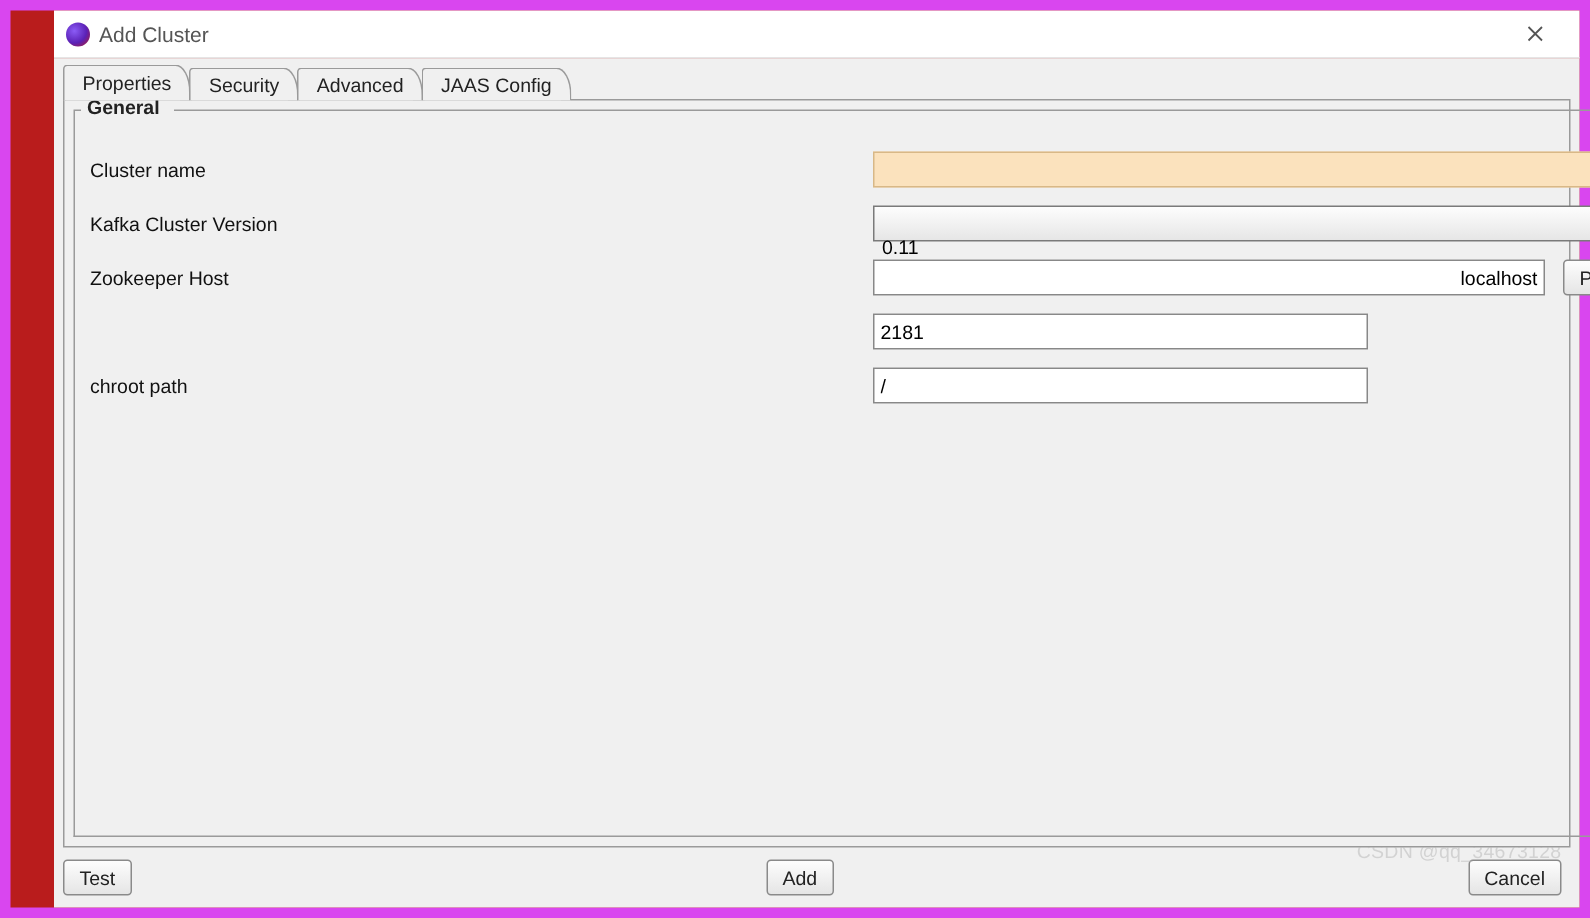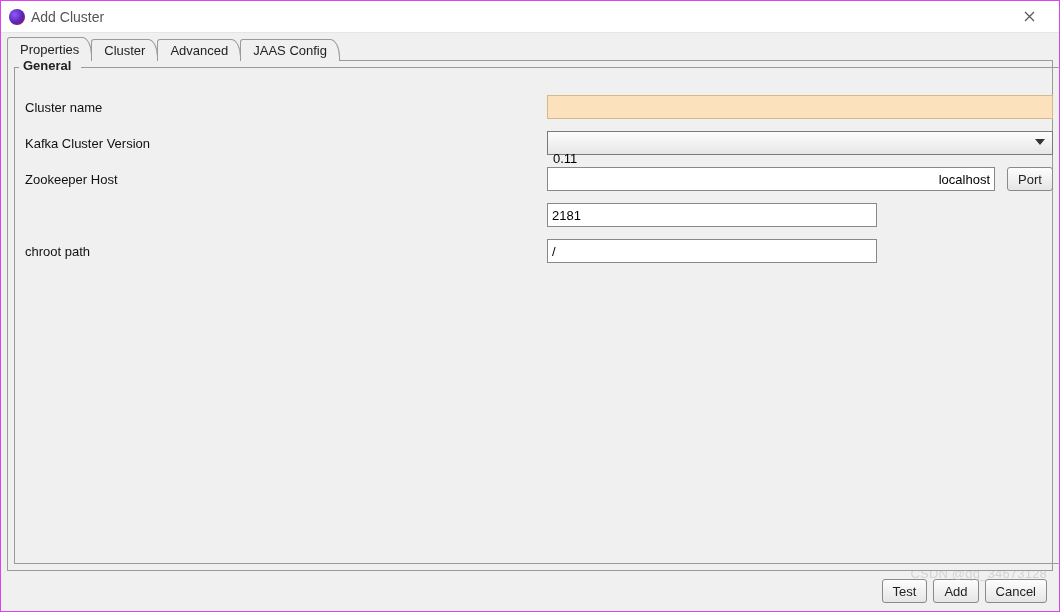--- a/index.html
+++ b/index.html
@@ -12,24 +12,25 @@
       padding: 0;
       background: #fff;
       width: 1060px;
       height: 612px;
       overflow: hidden;
     }
     .window {
       width: 1060px;
       height: 612px;
       background: #b91c1c;
-      border: 1px solid #d946ef;
+      border: 7px solid #d946ef;
       display: flex;
       flex-direction: column;
       position: relative;
+      padding-left: 29px;
     }
     .titlebar {
       height: 32px;
       display: flex;
       align-items: center;
       padding: 0 8px;
       border-bottom: 1px solid #e5e5e5;
       background: #fff;
     }
     .titlebar-icon {
@@ -187,21 +188,21 @@
       align-items: center;
       justify-content: center;
     }
     .two-thirds {
       width: 448px;
       text-align: right;
     }
     .actionbar {
       height: 36px;
       display: flex;
-      justify-content: flex-end;
+      justify-content: space-between;
       align-items: center;
       gap: 6px;
       padding: 6px 6px 2px 0;
       background: #f0f0f0;
     }
     .watermark {
       position: absolute;
       right: 12px;
       bottom: 30px;
       color: #bbb;
@@ -224,21 +225,21 @@
       <svg width="11" height="11" viewBox="0 0 11 11">
           <path d="M1 1 L10 10 M10 1 L1 10" stroke="#555" stroke-width="1.2"></path>
         </svg>
     </div>
   </div>
 
   <div class="client-area">
 
     <div class="tabstrip">
       <div class="tab active"><span>Properties</span></div>
-      <div class="tab"><span>Cluster</span></div>
+      <div class="tab"><span>Security</span></div>
       <div class="tab"><span>Advanced</span></div>
       <div class="tab"><span>JAAS Config</span></div>
     </div>
 
     <div class="tab-panel">
       <fieldset class="general-group">
         <legend>General</legend>
 
         <div class="form-grid">
 

